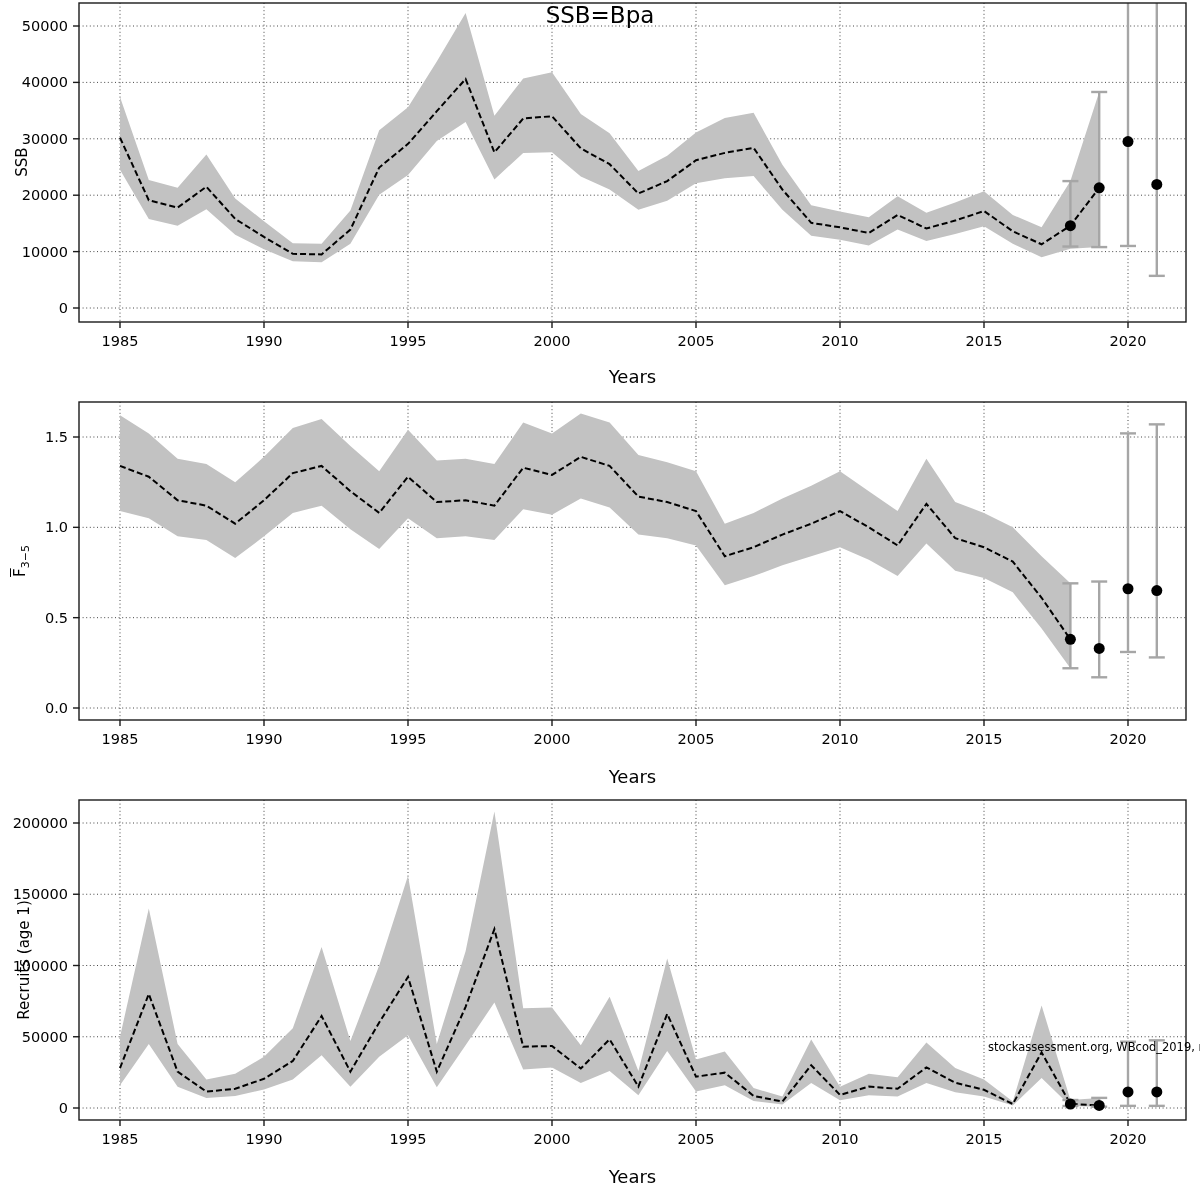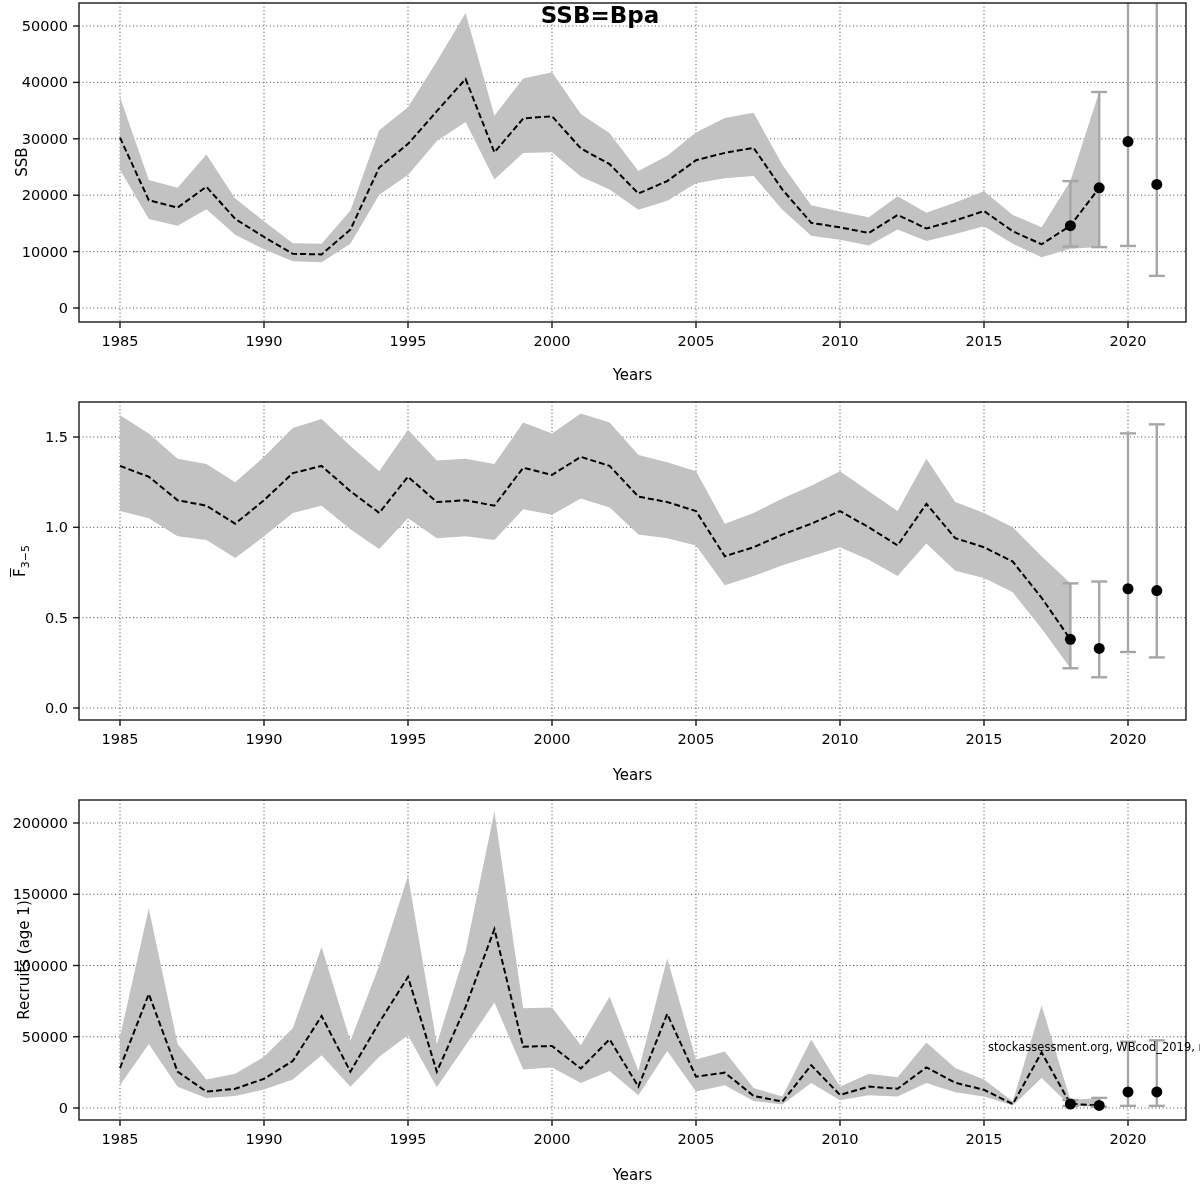--- a/index.html
+++ b/index.html
@@ -1,22 +1,22 @@
 <!DOCTYPE html>
 <html><head>
 <meta charset="utf-8">
 <style>
   html,body{margin:0;padding:0;}
   body{width:1200px;height:1200px;overflow:hidden;background:#ffffff;position:relative;
        font-family:"DejaVu Sans","Liberation Sans",sans-serif;}
   #chart-svg{position:absolute;left:0;top:0;}
   .title{position:absolute;left:0;top:2px;width:1200px;text-align:center;
-         font-size:23px;font-weight:bold;color:#000;}
+         font-size:23px;font-weight:normal;color:#000;}
   .xlab{position:absolute;left:79px;width:1107px;text-align:center;
-        font-size:15px;color:#000;}
+        font-size:18px;color:#000;}
   .ylab{position:absolute;width:220px;height:18px;line-height:18px;text-align:center;
         transform:rotate(-90deg);font-size:15px;color:#000;}
   .fbar-base{text-decoration:overline;}
   .ylab sub{font-size:11px;}
   .annotation{position:absolute;white-space:nowrap;font-size:11.5px;color:#000;}
 </style>
 </head>
 <body>
 
 <svg id="chart-svg" width="1200" height="1200">

